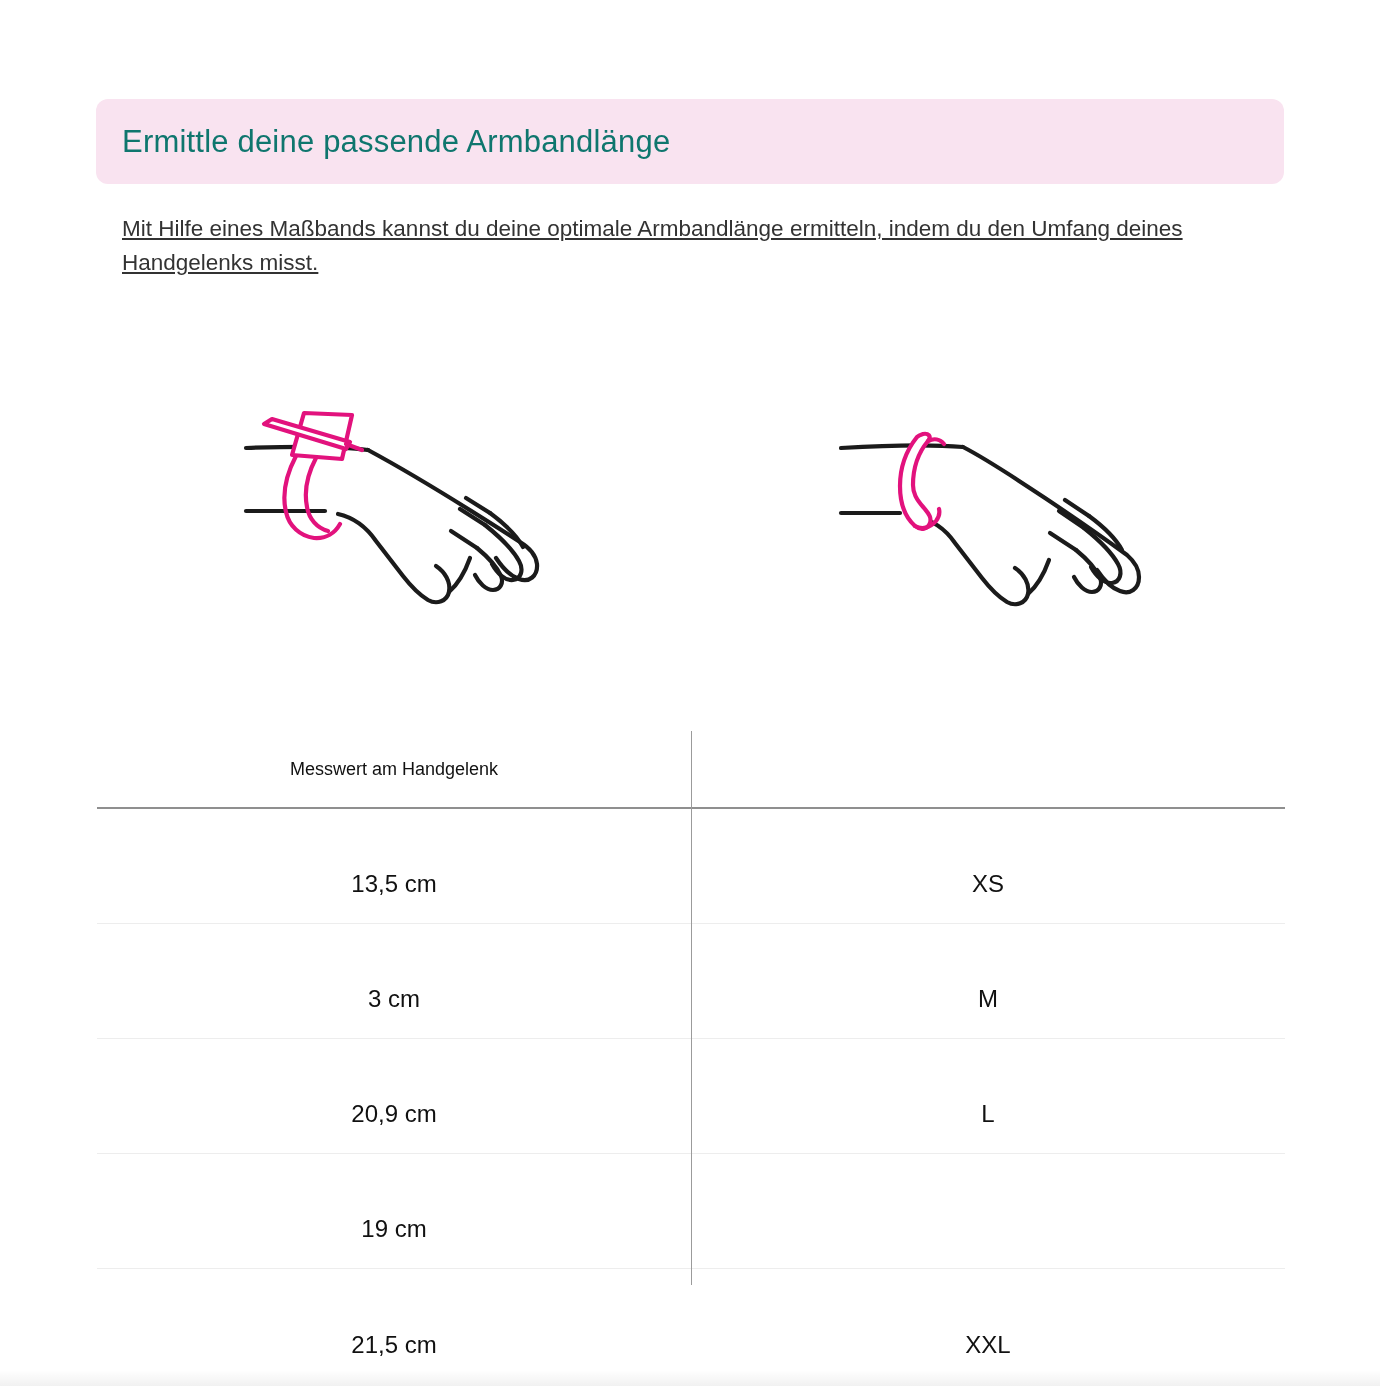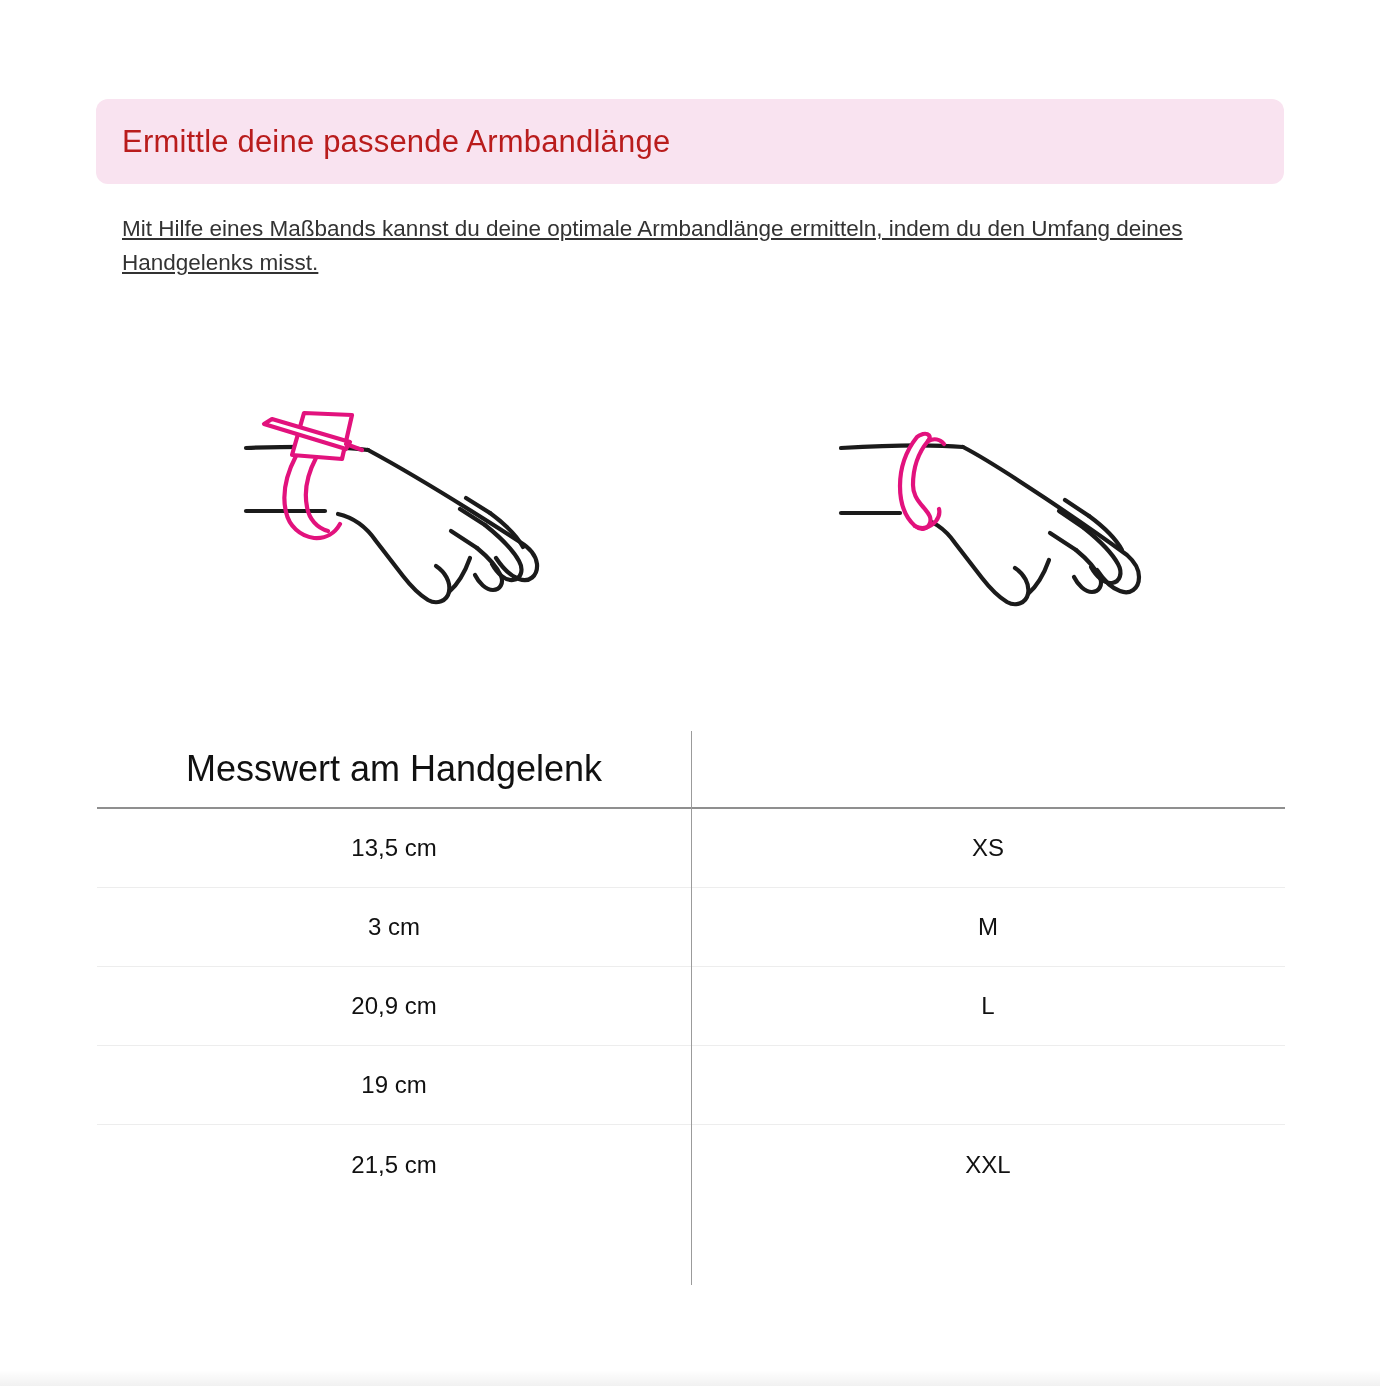--- a/index.html
+++ b/index.html
@@ -10,36 +10,36 @@
     --header-rule:#8f8f8f;
     --row-rule:#ededed;
   }
   *{box-sizing:border-box;margin:0;padding:0;}
   html,body{width:1380px;height:1386px;background:#ffffff;overflow:hidden;
     font-family:"Liberation Sans", sans-serif;color:var(--ink);}
   .page{position:relative;width:1380px;height:1386px;background:#fff;}
 
   .banner{position:absolute;left:96px;top:99px;width:1188px;height:85px;
     background:var(--banner);border-radius:12px;display:flex;align-items:center;padding-left:26px;}
-  .banner-title{font-size:31px;font-weight:400;letter-spacing:0.2px;color:#b91c1c;}
+  .banner-title{font-size:31px;font-weight:400;letter-spacing:0.2px;color:#0f766e;}
 
   .intro{position:absolute;left:122px;top:212px;width:1155px;font-size:22.5px;
     line-height:34px;font-weight:400;color:#333;text-decoration:underline;}
 
   .figure{position:absolute;}
   .fig-left{left:220px;top:380px;width:400px;height:260px;}
   .fig-right{left:820px;top:400px;width:400px;height:250px;}
   svg{display:block;}
 
   .size-table{position:absolute;left:97px;top:731px;width:1188px;height:554px;}
   .vdivider{position:absolute;left:50%;top:0;width:1px;height:100%;background:var(--divider);}
   .thead{display:flex;height:78px;border-bottom:2px solid var(--header-rule);}
   .th{width:50%;display:flex;align-items:center;justify-content:center;
-      font-size:36px;color:#111;font-weight:400;}
-  .trow{display:flex;height:79px;border-bottom:1px solid var(--row-rule);}
+      font-size:18px;color:#111;font-weight:400;}
+  .trow{display:flex;height:79px;border-bottom:1px solid var(--row-rule);margin-top:36px;}
   .trow:last-child{border-bottom:none;}
   .td{width:50%;display:flex;align-items:center;justify-content:center;
       font-size:24px;color:#111;font-weight:400;}
 
   .bottom-shadow{position:absolute;left:0;bottom:0;width:100%;height:16px;
     background:linear-gradient(to bottom, rgba(0,0,0,0) 0%, rgba(0,0,0,0.055) 100%);}
 </style>
 </head>
 <body>
 

